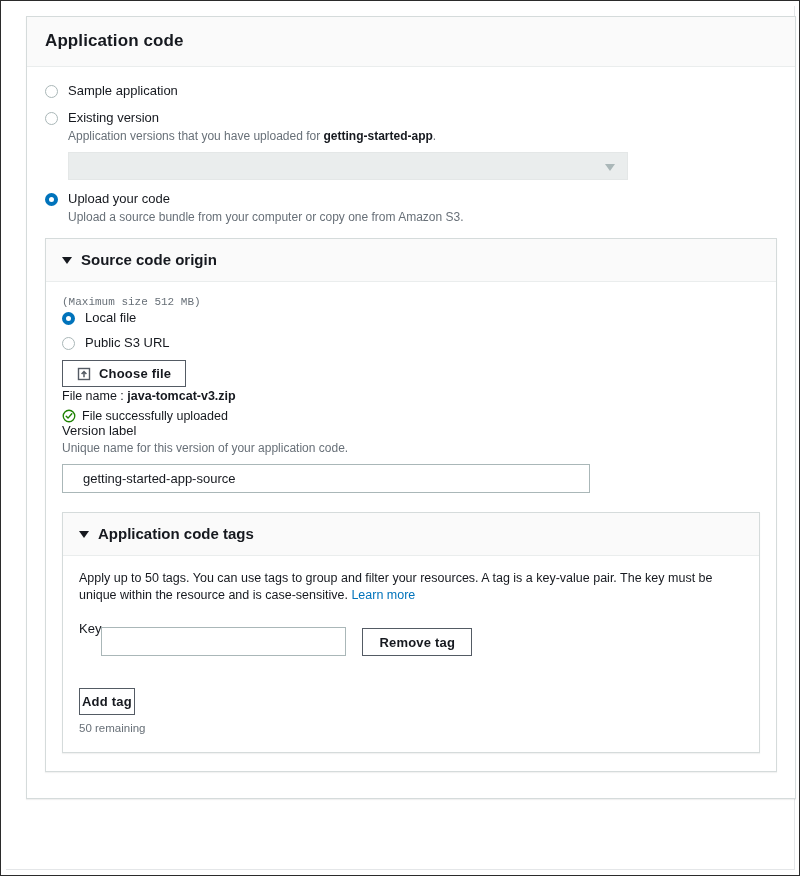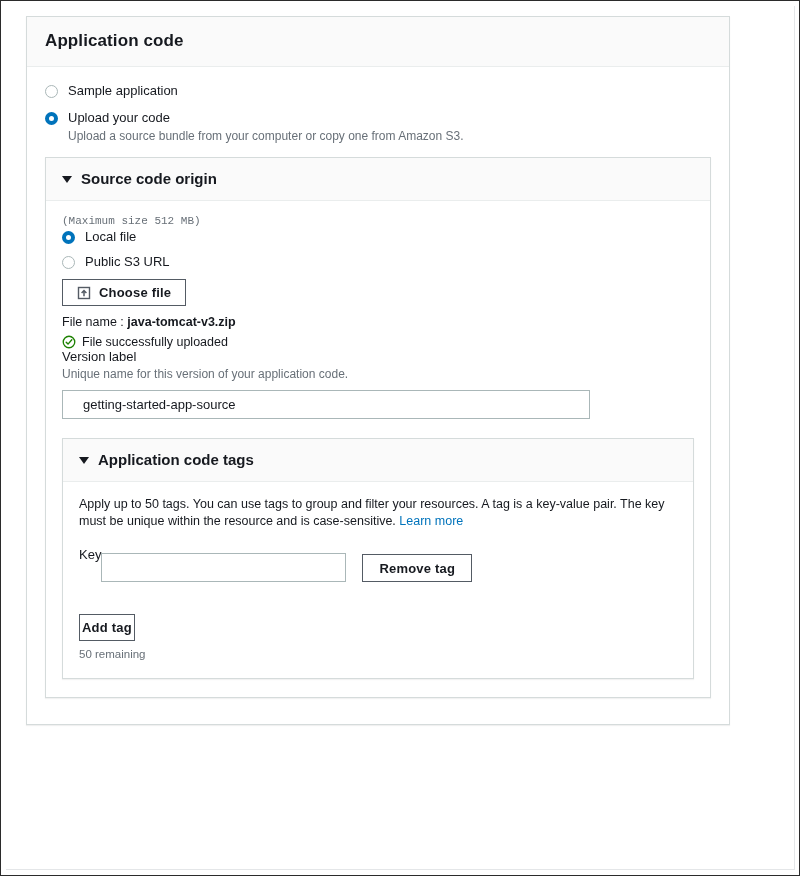--- a/index.html
+++ b/index.html
@@ -36,21 +36,21 @@
     background: #ffffff;
     border: 1px solid #e4e6e8;
     border-top: none;
     border-left: none;
   }
 
   
   .card {
     position: absolute;
     left: 20px; top: 10px;
-    width: 704px;
+    width: 770px;
     box-sizing: border-box;
     background: #ffffff;
     border: 1px solid #d5dbdb;
     box-shadow: 0 1px 1px rgba(0,0,0,0.06);
   }
   .card-header {
     background: #fafafa;
     border-bottom: 1px solid #eaeded;
     padding: 14px 18px 15px 18px;
   }
@@ -179,21 +179,21 @@
     font-size: 13px;
     font-weight: bold;
     padding: 0 14px;
     height: 27px;
     cursor: pointer;
     letter-spacing: .2px;
   }
   .btn .up-icon { margin-right: 8px; display: flex; }
 
   .file-name-line {
-    margin-top: 9px;
+    margin-top: 2px;
     font-size: 12.5px;
     color: #16191f;
   }
   .file-name-line b { font-weight: bold; }
 
   .upload-status {
     margin-top: 6px;
     display: flex;
     align-items: center;
     font-size: 12.5px;
@@ -278,20 +278,32 @@
 
         <div class="option-block">
           <div class="radio-row">
             <span class="radio"></span>
             <span class="radio-texts">
               <span class="radio-label">Sample application</span>
             </span>
           </div>
         </div>
 
+        <div class="option-block">
+          <div class="radio-row">
+            <span class="radio"></span>
+            <span class="radio-texts">
+              <span class="radio-label">Existing version</span>
+              <div class="radio-desc"><span>Application versions that you have uploaded for </span><b>getting-started-app</b><span>.</span></div>
+            </span>
+          </div>
+          <div class="select-disabled">
+            <span class="select-caret"></span>
+          </div>
+        </div>
 
         <div class="option-block">
           <div class="radio-row">
             <span class="radio checked"></span>
             <span class="radio-texts">
               <span class="radio-label">Upload your code</span>
               <div class="radio-desc">Upload a source bundle from your computer or copy one from Amazon S3.</div>
             </span>
           </div>
         </div>

